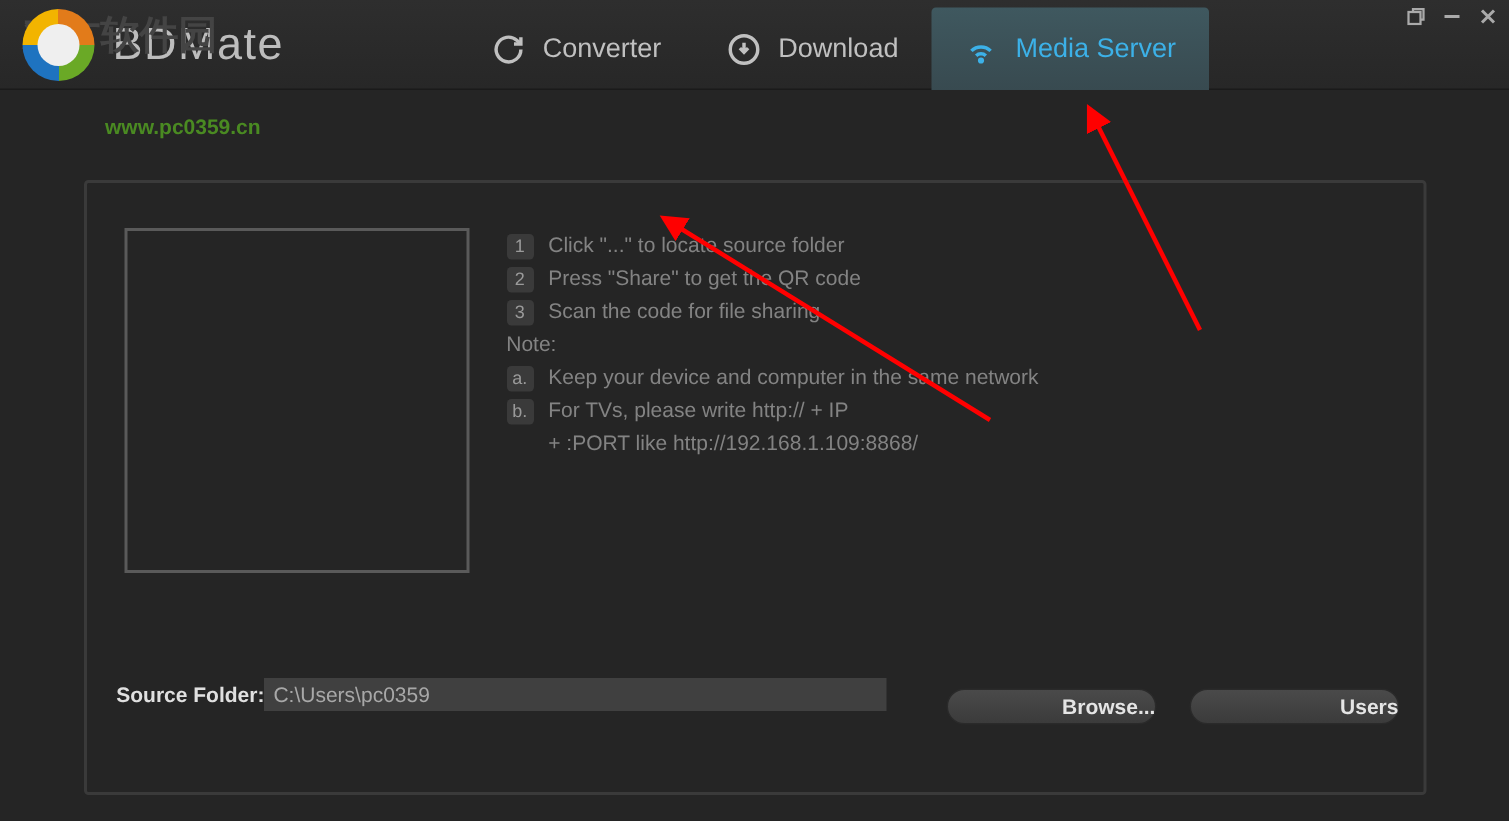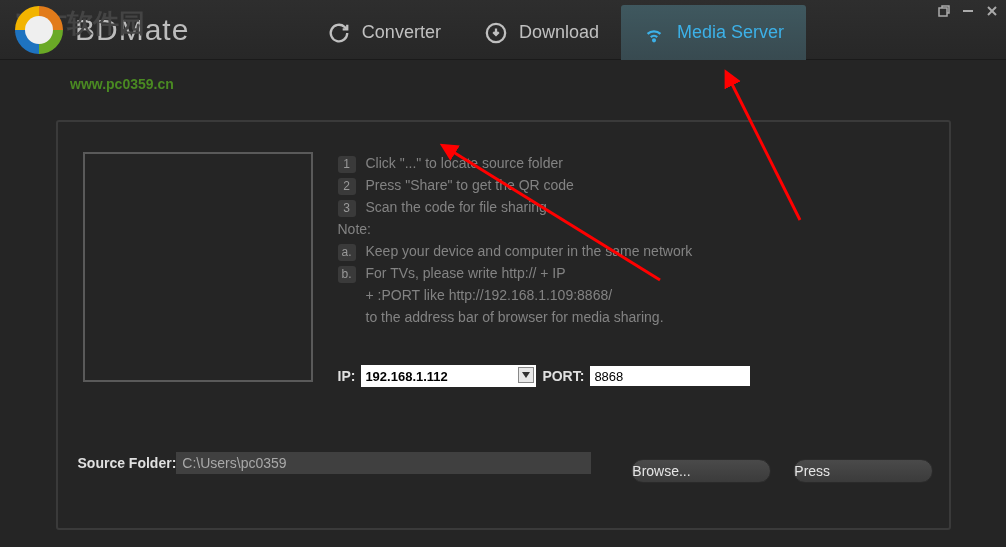--- a/index.html
+++ b/index.html
@@ -199,22 +199,22 @@
     padding: 0 6px;
   }
   .action-btn {
     width: 140px;
     height: 24px;
     background: linear-gradient(to bottom, #4a4a4a 0%, #3b3b3b 100%);
     border: 1px solid #2a2a2a;
     border-radius: 12px;
     color: #e5e5e5;
     font-size: 14px;
-    font-weight: normal;
-    text-align: left;
+    font-weight: bold;
+    text-align: right;
     line-height: 22px;
     cursor: pointer;
     margin-left: 22px;
     margin-top: 16px;
   }
   .arrow-svg {
     position: absolute;
     pointer-events: none;
   }
 </style>
@@ -278,42 +278,28 @@
     <div class="qr-box"></div>
 
     <div class="instructions">
       <div><span class="step-badge">1</span><span>Click "..." to locate source folder</span></div>
       <div><span class="step-badge">2</span><span>Press "Share" to get the QR code</span></div>
       <div><span class="step-badge">3</span><span>Scan the code for file sharing</span></div>
       <div>Note:</div>
       <div><span class="step-badge">a.</span><span>Keep your device and computer in the same network</span></div>
       <div><span class="step-badge">b.</span><span>For TVs, please write http:// + IP</span></div>
       <div style="padding-left:28px">+ :PORT like http://192.168.1.109:8868/</div>
-      <div style="padding-left:28px">to the address bar of browser for media sharing.</div>
-    </div>
-
-    <div class="ip-port-row">
-      <label>IP:</label>
-      <div class="ip-select">
-        <span>192.168.1.112</span>
-        <span class="arrow">
-          <svg width="8" height="6" viewBox="0 0 8 6">
-              <polygon points="0,0 8,0 4,6" fill="#333"></polygon>
-            </svg>
-        </span>
-      </div>
-      <label class="gap-port">PORT:</label>
-      <input class="port-input" value="8868" style="">
-    </div>
+    </div>
+
 
     <div class="source-row">
       <label>Source Folder:</label>
       <input class="source-input" value="C:\Users\pc0359" style="">
       <div class="action-btn" style="margin-left:40px">Browse...</div>
-      <div class="action-btn">Press</div>
+      <div class="action-btn">Users</div>
     </div>
   </div>
 
   <svg class="arrow-svg" style="left:600px; top:0px;" width="220" height="220">
     <defs>
         <marker id="ah1" markerWidth="10" markerHeight="10" refX="2" refY="3" orient="auto">
           <polygon points="0,0 6,3 0,6" fill="#ff0000"></polygon>
         </marker>
       </defs>
     <line x1="200" y1="160" x2="130" y2="20" stroke="#ff0000" stroke-width="3" marker-end="url(#ah1)"></line>

